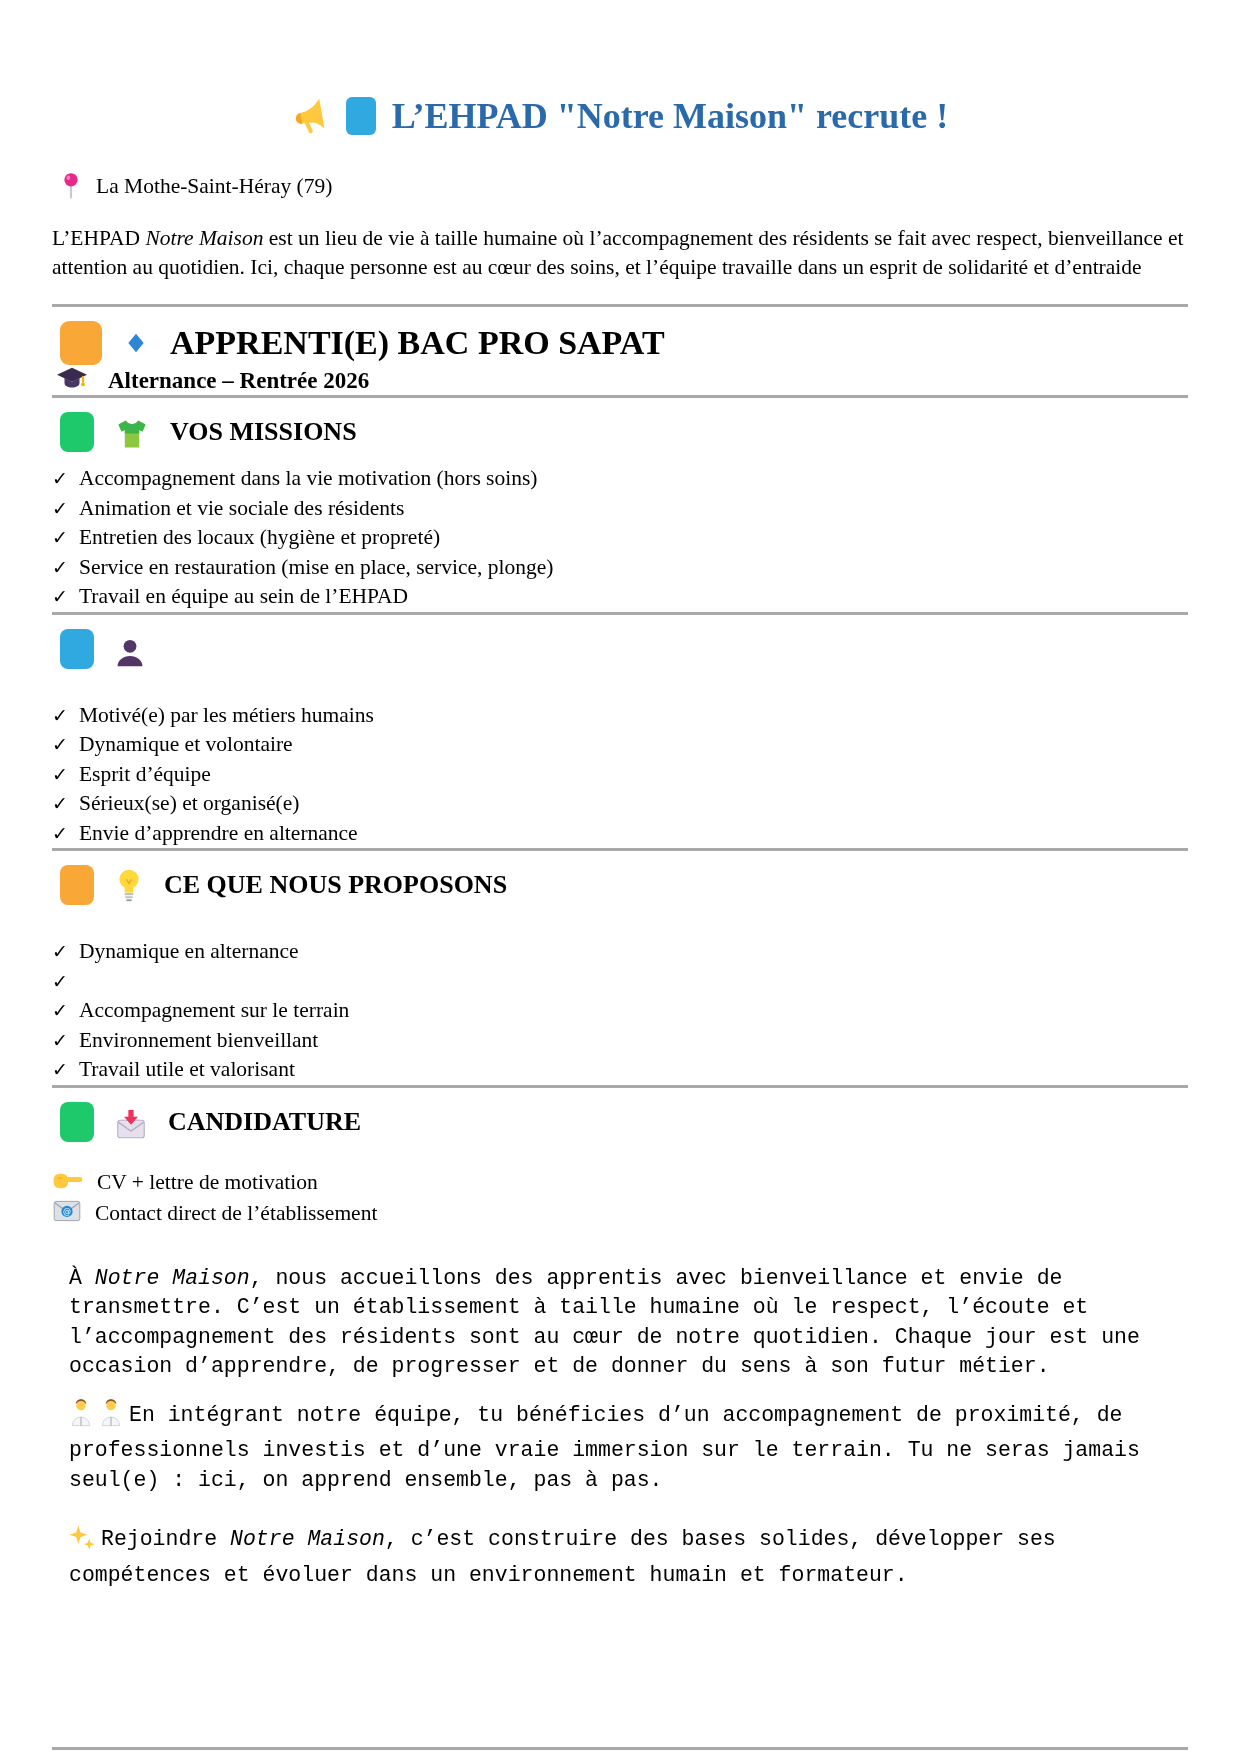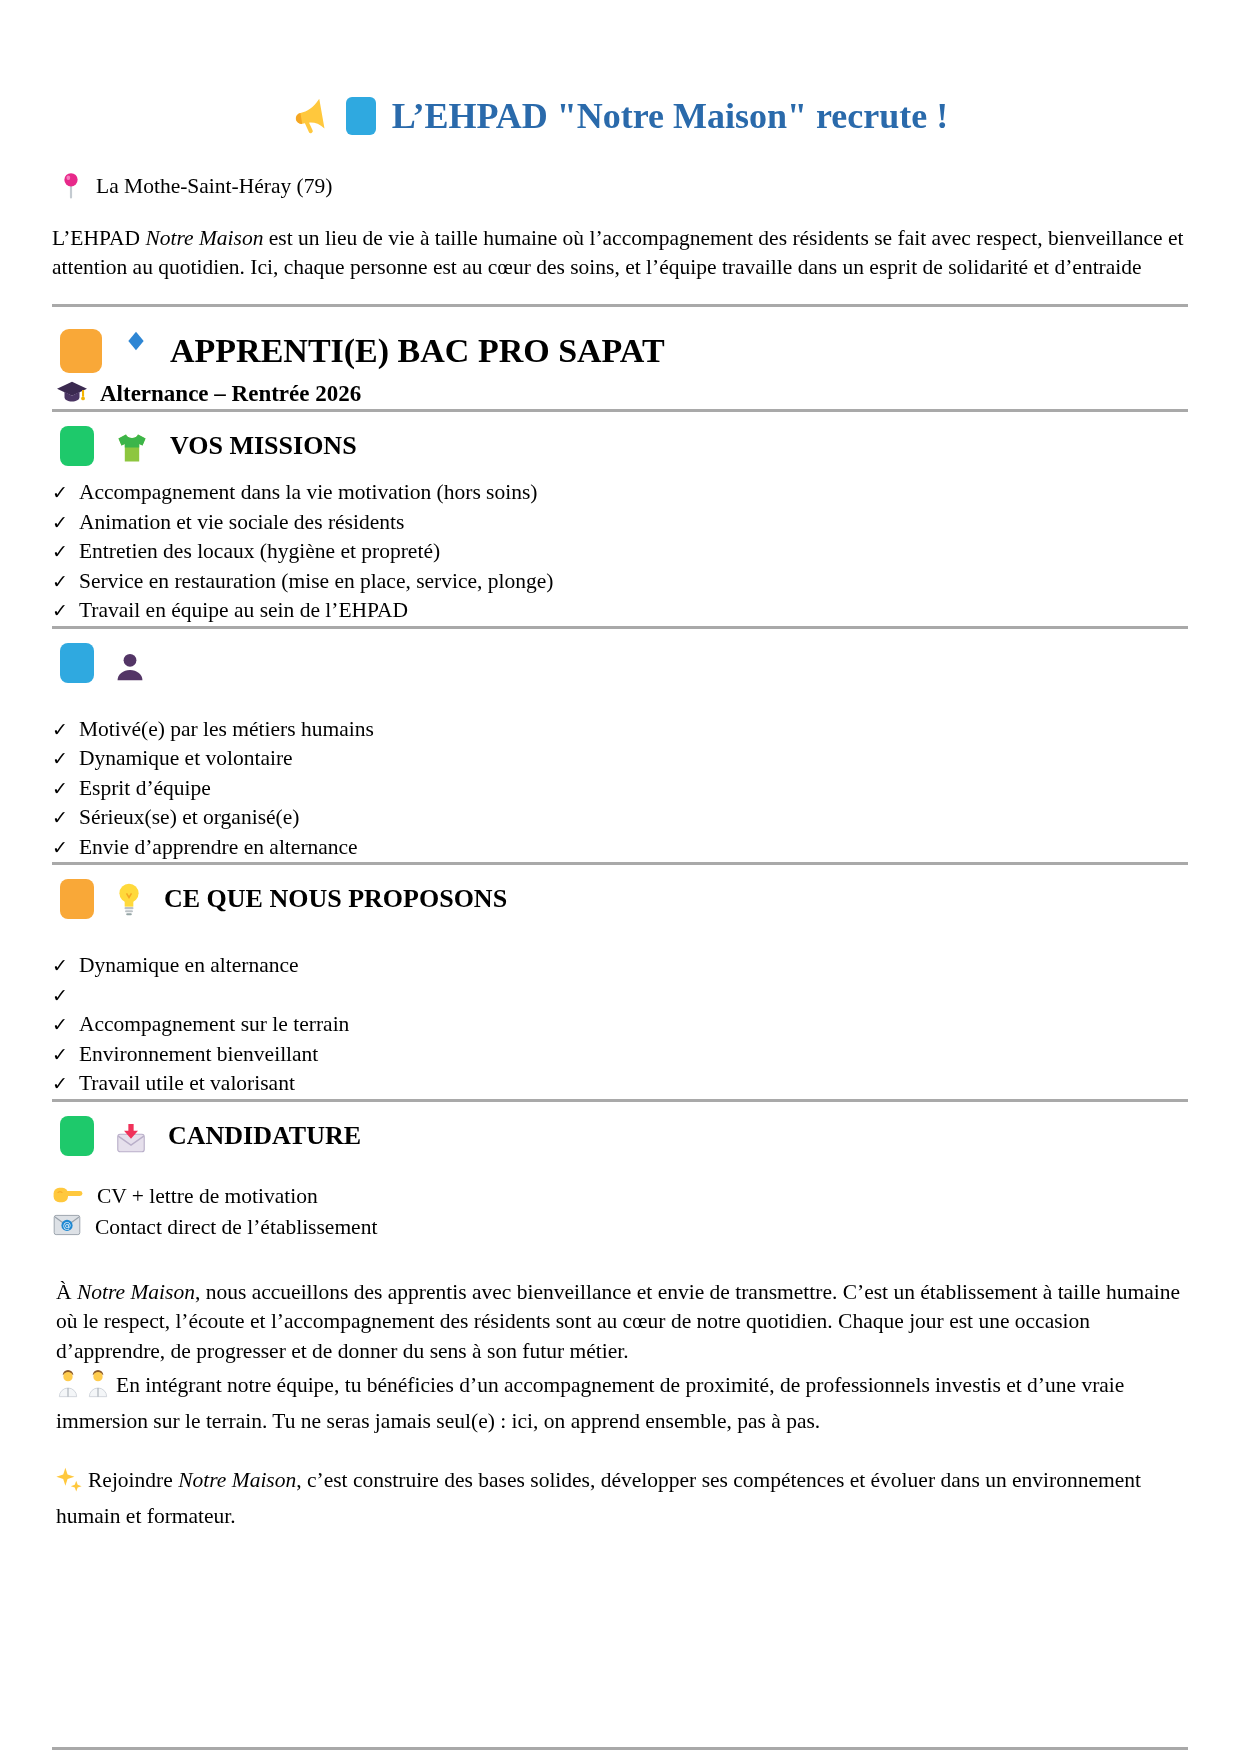--- a/index.html
+++ b/index.html
@@ -36,43 +36,43 @@
 
   hr.rule{border:0;height:3px;background:var(--divider);margin:0;}
   .rule-1{margin-top:60px;}
   .rule-2{margin-top:10px;}
   .rule-3{margin-top:8px;}
   .rule-4{margin-top:16px;}
   .rule-5{margin-top:44px;}
   .rule-bottom{position:absolute;left:52px;right:52px;top:1747px;}
 
   
-  .job-title-row{margin-top:22px;display:flex;align-items:flex-start;gap:22px;padding-left:8px;}
+  .job-title-row{margin-top:14px;display:flex;align-items:center;gap:22px;padding-left:8px;}
   .job-title{font-size:34px;line-height:44px;font-weight:bold;white-space:nowrap;}
-  .job-subtitle-row{margin-top:6px;display:flex;align-items:center;gap:12px;padding-left:4px;}
+  .job-subtitle-row{margin-top:0;display:flex;align-items:flex-end;gap:20px;padding-left:4px;}
   .job-subtitle{font-size:23px;font-weight:bold;white-space:nowrap;}
 
   
   .section-head{margin-top:14px;display:flex;align-items:flex-end;gap:20px;padding-left:8px;}
   .section-title{font-size:26px;line-height:40px;font-weight:bold;white-space:nowrap;}
 
   
   ul.checklist{list-style:none;margin:0;padding:0;}
   ul.checklist.tight{margin-top:12px;}
   ul.checklist.spaced{margin-top:32px;}
   ul.checklist li{display:flex;align-items:baseline;gap:11px;}
   .check{font-family:"DejaVu Sans",sans-serif;font-weight:bold;font-size:19px;flex:0 0 auto;}
 
   
   .app-lines{margin-top:26px;}
   .app-line{display:flex;align-items:flex-start;gap:13px;min-height:31px;}
 
   
   .closing{margin-top:34px;max-width:1145px;}
-  .closing p{margin:4px;}
+  .closing p{margin:17px;font-family:Liberation Mono, monospace;}
   .closing p.gap{margin-top:30px;}
   .inline-ic{display:inline-block;vertical-align:-6px;margin-right:6px;}
 
   .ic{flex:0 0 auto;display:block;}
   i{font-style:italic;}
 </style>
 </head>
 <body>
 
 <div class="content">

